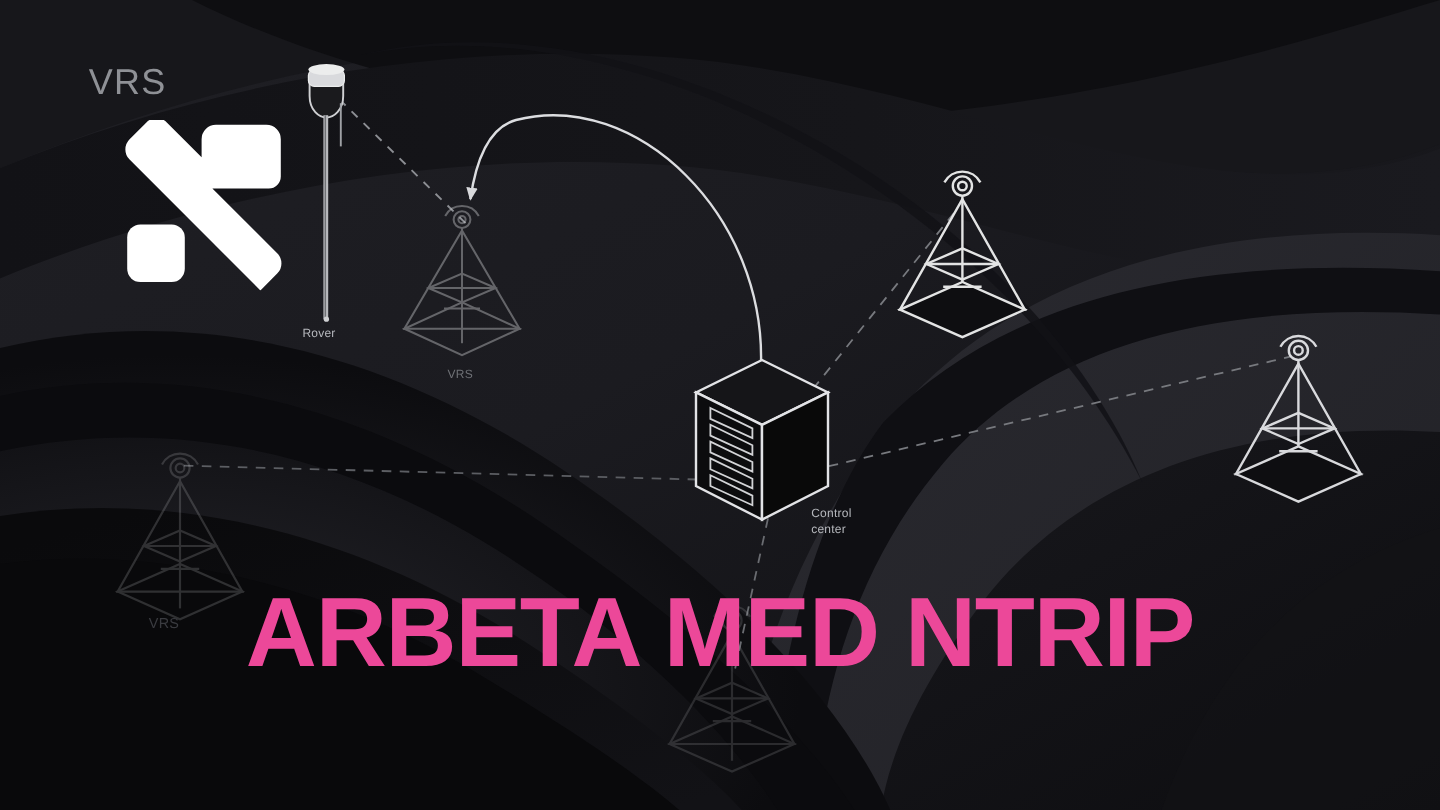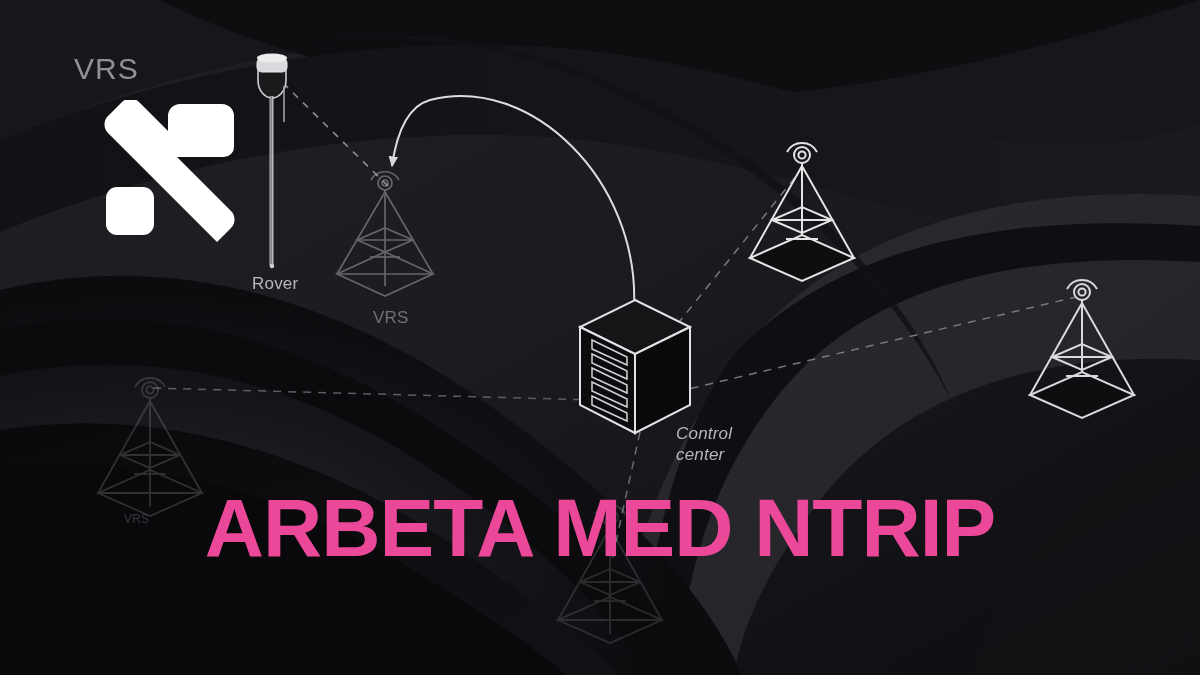--- a/index.html
+++ b/index.html
@@ -35,31 +35,31 @@
   .brand-logo {
     position: absolute;
     left: 100px;
     top: 100px;
     width: 142px;
     height: 142px;
   }
   .node-label {
     position: absolute;
     color: #b6b8bd;
-    font-size: 17px;
+    font-size: 10px;
     font-weight: 400;
     line-height: 1.25;
     letter-spacing: .2px;
     white-space: pre-line;
   }
   .node-label.dim { color: #6f7176; }
   .node-label.faint { color: #3a3b40; }
   .label-rover  { left: 252px; top: 273px; }
   .label-vrs    { left: 373px; top: 307px; }
-  .label-ctrl   { left: 676px; top: 423px; font-style: italic; }
+  .label-ctrl   { left: 676px; top: 423px; }
   .label-ghost  { left: 124px; top: 512px; font-size: 12px; }
   #headline {
     position: absolute;
     left: 0;
     right: 0;
     top: 487px;
     text-align: center;
     color: #ec4899;
     font-family: "Liberation Sans", sans-serif;
     font-weight: 700;

